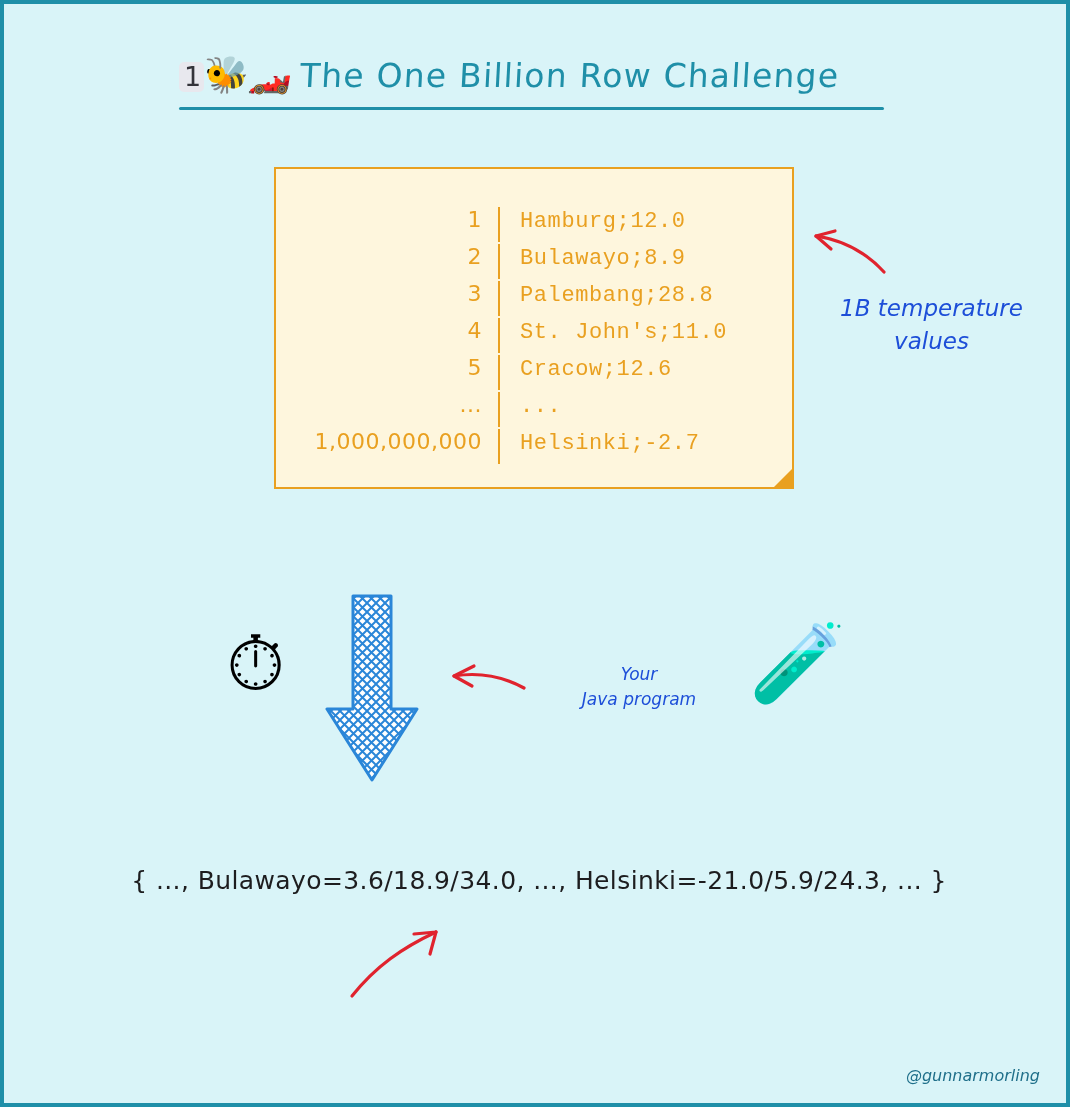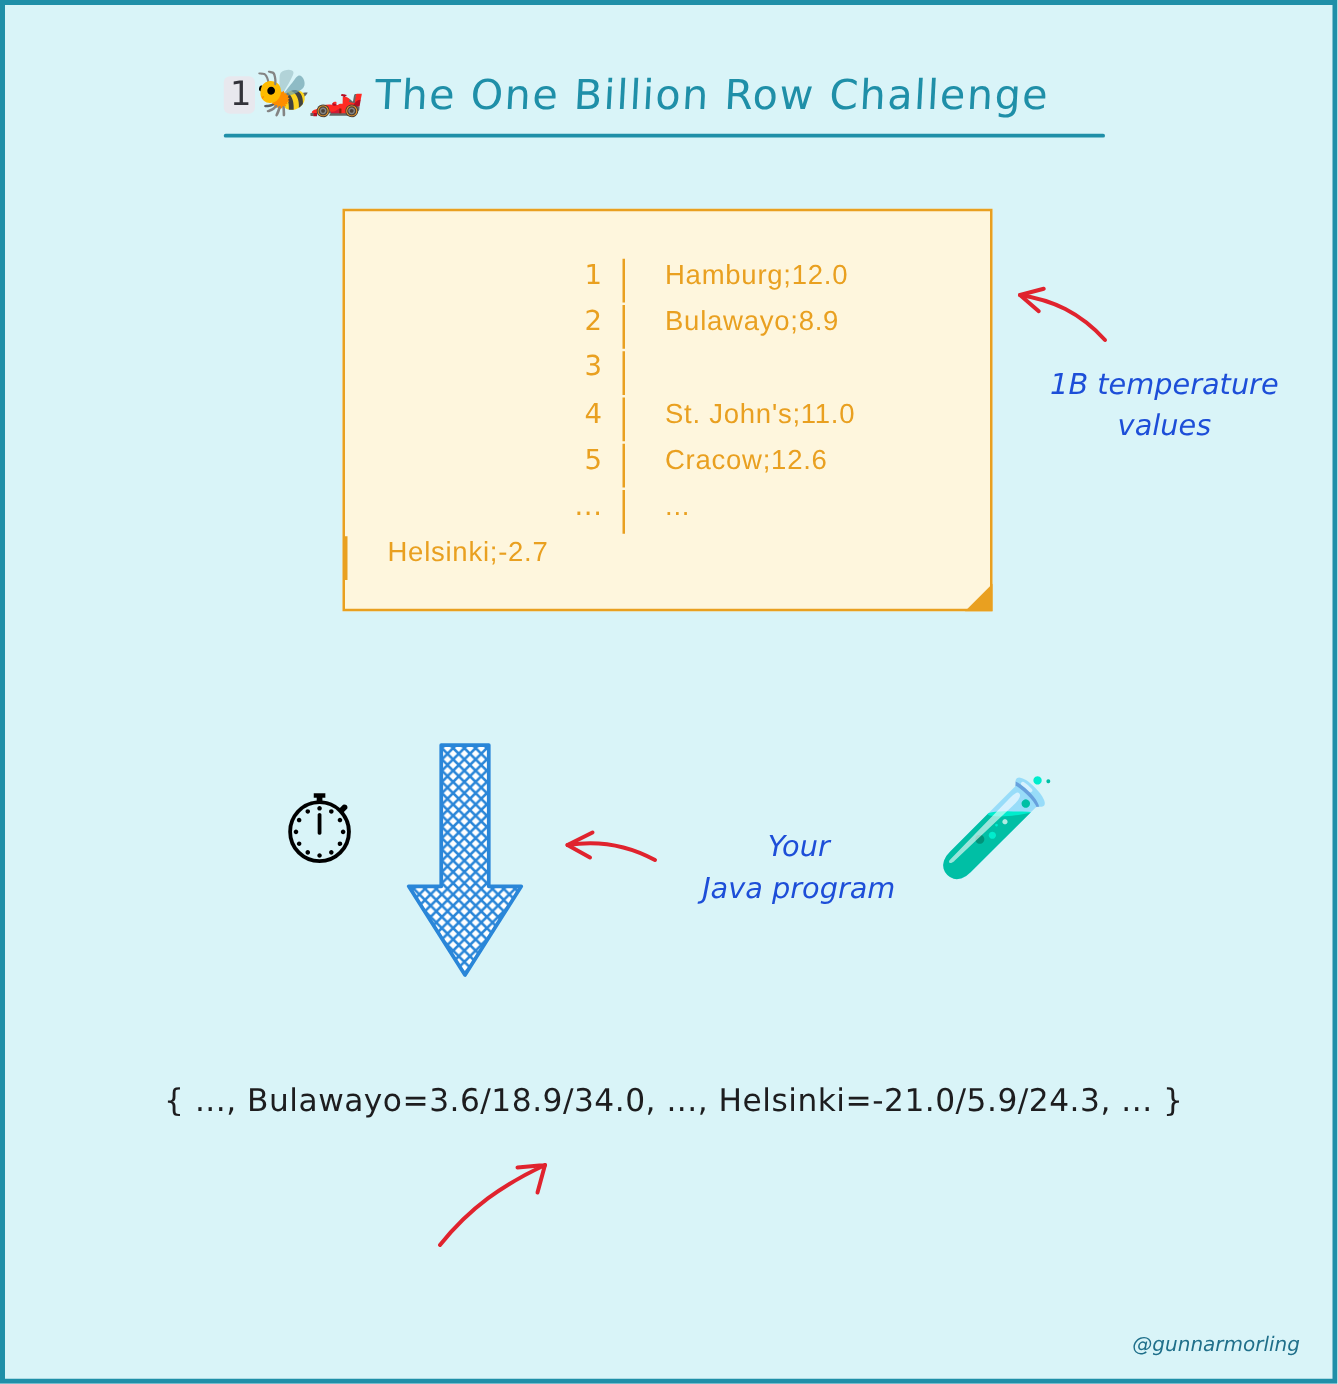--- a/index.html
+++ b/index.html
@@ -112,22 +112,22 @@
     color: #e9a020;
     letter-spacing: 0.5px;
   }
   .row-sep {
     width: 2px;
     background: #e9a020;
     height: 35px;
     align-self: flex-start;
   }
   .row-val {
-    padding-left: 32px;
-    font-family: Liberation Sans, sans-serif;
+    padding-left: 20px;
+    font-family: Liberation Mono, monospace;
     font-size: 22px;
     color: #e9a020;
     letter-spacing: 0.6px;
     white-space: nowrap;
   }
   #file-caption {
     position: absolute;
     left: 270px;
     top: 494px;
     width: 520px;
@@ -152,21 +152,21 @@
     left: 805px;
     top: 288px;
     width: 245px;
     font-size: 23px;
     text-align: center;
   }
   #annot-java {
     left: 530px;
     top: 658px;
     width: 210px;
-    font-size: 23px;
+    font-size: 17px;
     text-align: center;
   }
   #annot-determine {
     left: 130px;
     top: 1006px;
     font-size: 23px;
     text-align: left;
   }
 
   
@@ -248,37 +248,39 @@
         <span class="row-val">Hamburg;12.0</span>
       </div>
       <div class="file-row">
         <span class="row-num">2</span>
         <span class="row-sep"></span>
         <span class="row-val">Bulawayo;8.9</span>
       </div>
       <div class="file-row">
         <span class="row-num">3</span>
         <span class="row-sep"></span>
+        <span class="row-val">Palembang;28.8</span>
       </div>
       <div class="file-row">
         <span class="row-num">4</span>
         <span class="row-sep"></span>
         <span class="row-val">St. John's;11.0</span>
       </div>
       <div class="file-row">
         <span class="row-num">5</span>
         <span class="row-sep"></span>
         <span class="row-val">Cracow;12.6</span>
       </div>
       <div class="file-row">
         <span class="row-num">...</span>
         <span class="row-sep"></span>
         <span class="row-val">...</span>
       </div>
       <div class="file-row">
+        <span class="row-num">1,000,000,000</span>
         <span class="row-sep"></span>
         <span class="row-val">Helsinki;-2.7</span>
       </div>
     </div>
     <div id="file-corner"></div>
   </div>
 
 
   <div class="annot" id="annot-1b">1B temperature
 values</div>

